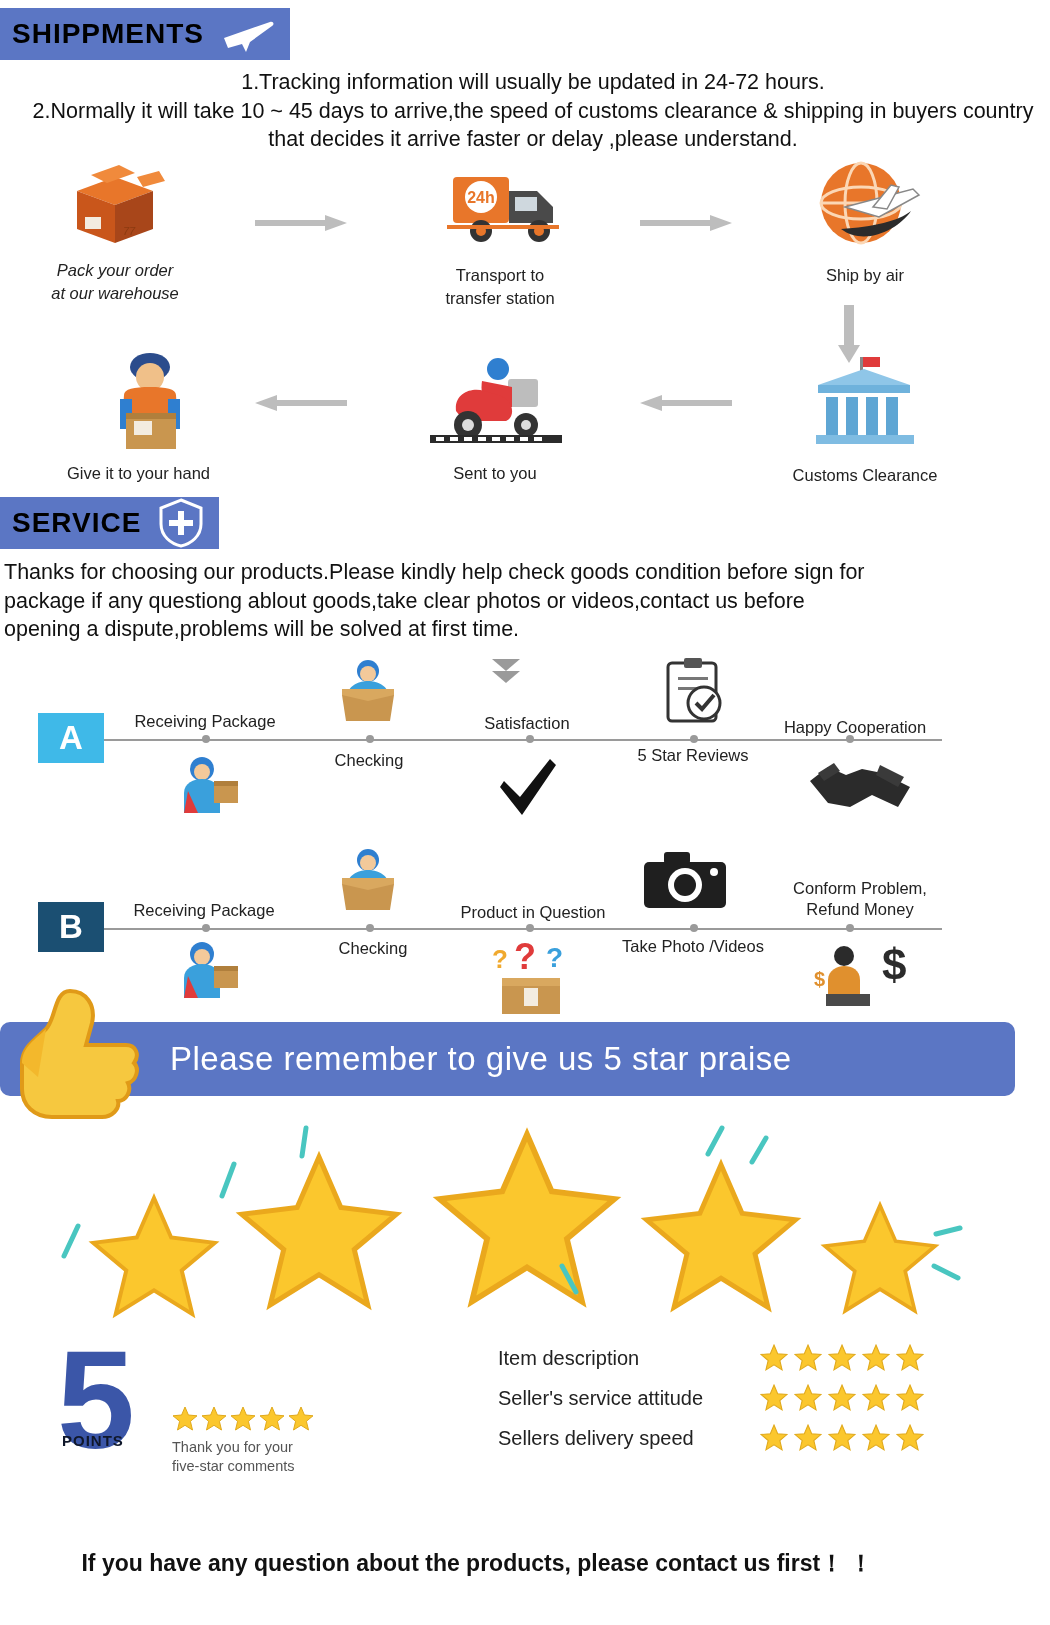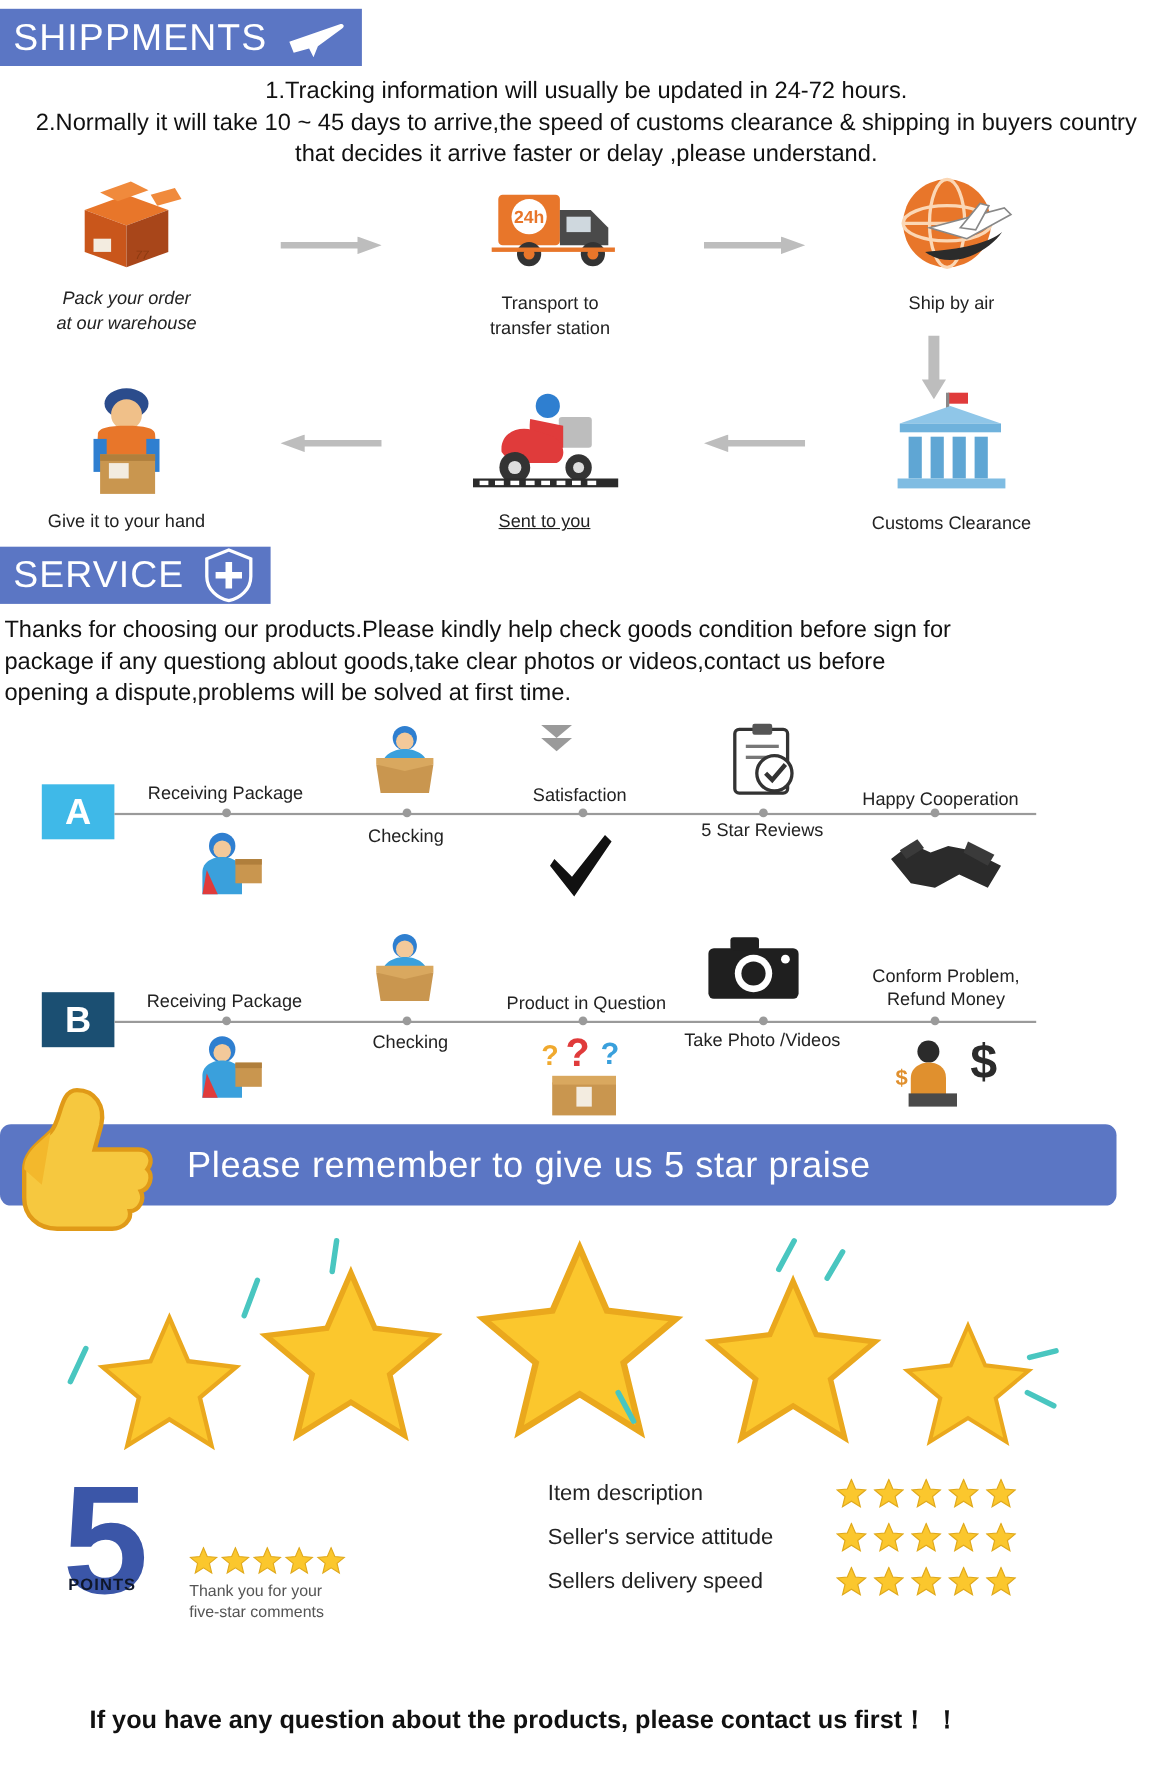--- a/index.html
+++ b/index.html
@@ -11,23 +11,23 @@
     color: #1a1a1a;
     overflow: hidden;
   }
   .page { position: relative; width: 1050px; height: 1625px; }
 
   
   .banner {
     display: inline-flex;
     align-items: center;
     background: #5b76c4;
-    color: #ffffff;
-    font-size: 34px;
-    font-weight: normal;
+    color: #000000;
+    font-size: 28px;
+    font-weight: bold;
     letter-spacing: 1px;
     padding: 4px 14px 4px 12px;
     height: 52px;
   }
   .banner .banner-text { line-height: 1; }
   .banner .banner-icon { margin-left: 16px; display: inline-flex; align-items: center; }
 
   
   .para {
     font-size: 21.5px;
@@ -224,21 +224,21 @@
       </svg>
       <div class="cap" style="white-space:pre-line;">Customs Clearance</div>
     </div>
 
     <div class="arrow-h" style="left:640px;top:240px;">
       <svg width="92" height="16" viewBox="0 0 92 16">
         <path d="M92 5 L22 5 L22 0 L0 8 L22 16 L22 11 L92 11 Z" fill="#bdbdbd"></path>
       </svg>
     </div>
 
-    <div class="flow-cell" style="left:400px;top:196px;width:190px;text-decoration:underline;">
+    <div class="flow-cell" style="left:400px;top:196px;width:190px;">
       <svg width="150" height="102" viewBox="0 0 150 102">
         <rect x="88" y="28" width="30" height="28" rx="3" fill="#bdbdbd"></rect>
         <circle cx="78" cy="18" r="11" fill="#2f7fd0"></circle>
         <path d="M62 30 C60 44 64 56 76 56 L92 56 L92 36 Z" fill="#e03b3b"></path>
         <path d="M36 60 C34 42 52 36 64 40 L78 44 C94 48 96 66 86 70 L44 70 Z" fill="#e03b3b"></path>
         <circle cx="48" cy="74" r="14" fill="#333"></circle>
           <circle cx="48" cy="74" r="6" fill="#ddd"></circle>
         <circle cx="106" cy="74" r="12" fill="#333"></circle>
           <circle cx="106" cy="74" r="5" fill="#ddd"></circle>
         <rect x="10" y="84" width="132" height="8" fill="#2b2b2b"></rect>
@@ -255,21 +255,21 @@
       </svg>
       <div class="cap" style="white-space:pre-line;">Sent to you</div>
     </div>
 
     <div class="arrow-h" style="left:255px;top:240px;">
       <svg width="92" height="16" viewBox="0 0 92 16">
         <path d="M92 5 L22 5 L22 0 L0 8 L22 16 L22 11 L92 11 Z" fill="#bdbdbd"></path>
       </svg>
     </div>
 
-    <div class="flow-cell" style="left:20px;top:196px;width:190px;">
+    <div class="flow-cell" style="left:20px;top:196px;width:190px;text-align:right;">
       <svg width="120" height="102" viewBox="0 0 120 102">
         <ellipse cx="60" cy="16" rx="20" ry="14" fill="#2b4c8c"></ellipse>
         <circle cx="60" cy="26" r="14" fill="#f0c089"></circle>
         <path d="M34 44 C34 38 44 36 60 36 C76 36 86 38 86 44 L88 74 L32 74 Z" fill="#e8762a"></path>
         <rect x="30" y="48" width="12" height="30" fill="#2f7fd0"></rect>
         <rect x="78" y="48" width="12" height="30" fill="#2f7fd0"></rect>
         <rect x="36" y="62" width="50" height="36" fill="#c9964f"></rect>
         <rect x="36" y="62" width="50" height="6" fill="#b07f3c"></rect>
         <rect x="44" y="70" width="18" height="14" fill="#f3ece0"></rect>
       </svg>

